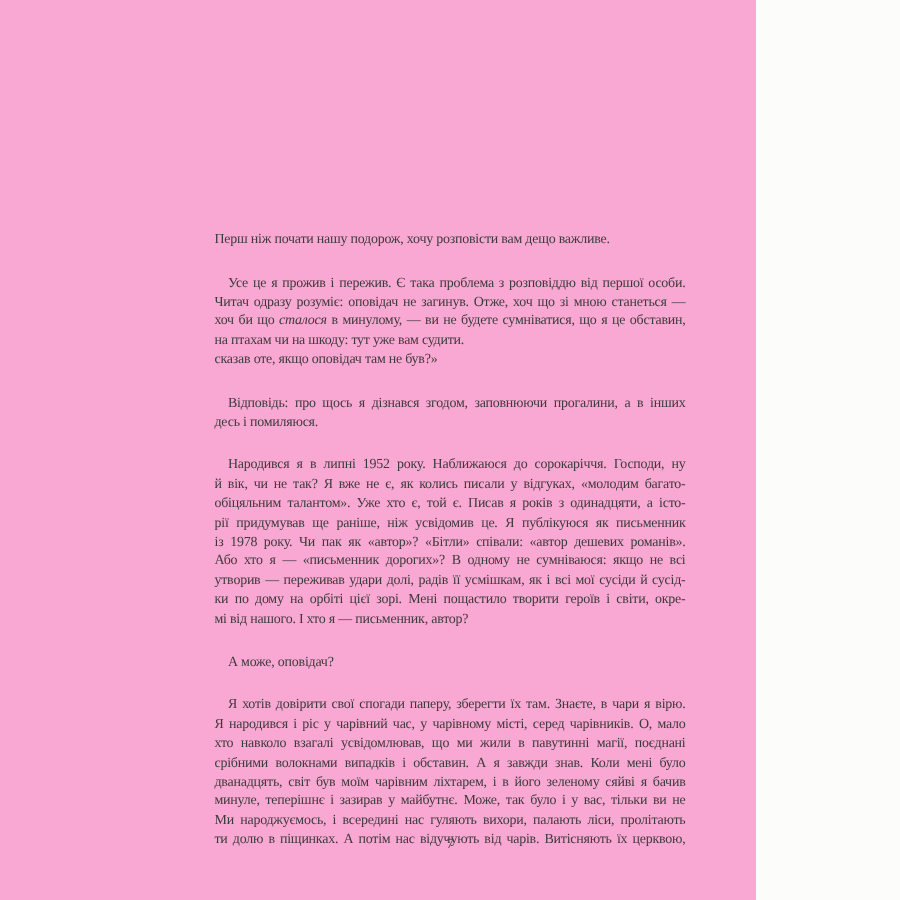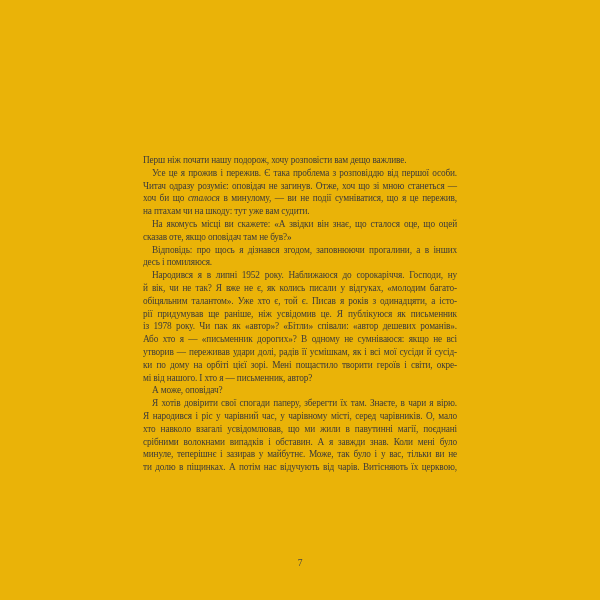--- a/index.html
+++ b/index.html
@@ -5,80 +5,81 @@
   html, body {
     margin: 0;
     padding: 0;
     width: 600px;
     height: 600px;
     background: #fcfcfb;
     overflow: hidden;
   }
   .book-page {
     position: relative;
-    width: 600px;
+    width: 504px;
     height: 600px;
-    background: #eab308;
+    background: #f9a8d4;
     font-family: "Liberation Serif", "DejaVu Serif", serif;
   }
   .text-block {
     position: absolute;
     left: 143px;
     top: 154px;
     width: 314px;
     color: #3d3b3a;
     font-size: 9.3px;
     line-height: 12.8px;
     letter-spacing: -0.15px;
   }
   .ln {
     text-align: justify;
     text-align-last: justify;
     text-justify: inter-word;
     height: 12.8px;
   }
   .ln.end { text-align-last: left; }
-  .ln.in { text-indent: 9px; }
+  .ln.in { text-indent: 9px; margin-top: 16px; }
   .em { font-style: italic; }
   .folio {
     position: absolute;
     top: 558px;
     left: 143px;
     width: 314px;
     text-align: center;
     font-size: 9.5px;
     color: #474544;
     font-family: "Liberation Serif", "DejaVu Serif", serif;
   }
 </style>
 </head>
 <body>
 
 <div class="book-page">
   <div class="text-block">
     <div class="ln end">Перш ніж почати нашу подорож, хочу розповісти вам дещо важливе.</div>
     <div class="ln in">Усе це я прожив і пережив. Є така проблема з розповіддю від першої особи.</div>
     <div class="ln">Читач одразу розуміє: оповідач не загинув. Отже, хоч що зі мною станеться —</div>
-    <div class="ln"><span>хоч би що </span><span class="em">сталося</span><span> в минулому, — ви не події сумніватися, що я це пережив,</span></div>
+    <div class="ln"><span>хоч би що </span><span class="em">сталося</span><span> в минулому, — ви не будете сумніватися, що я це обставин,</span></div>
     <div class="ln end">на птахам чи на шкоду: тут уже вам судити.</div>
-    <div class="ln in">На якомусь місці ви скажете: «А звідки він знає, що сталося оце, що оцей</div>
     <div class="ln end">сказав оте, якщо оповідач там не був?»</div>
     <div class="ln in">Відповідь: про щось я дізнався згодом, заповнюючи прогалини, а в інших</div>
     <div class="ln end">десь і помиляюся.</div>
     <div class="ln in">Народився я в липні 1952 року. Наближаюся до сорокаріччя. Господи, ну</div>
     <div class="ln">й вік, чи не так? Я вже не є, як колись писали у відгуках, «молодим багато-</div>
     <div class="ln">обіцяльним талантом». Уже хто є, той є. Писав я років з одинадцяти, а істо-</div>
     <div class="ln">рії придумував ще раніше, ніж усвідомив це. Я публікуюся як письменник</div>
     <div class="ln">із 1978 року. Чи пак як «автор»? «Бітли» співали: «автор дешевих романів».</div>
     <div class="ln">Або хто я — «письменник дорогих»? В одному не сумніваюся: якщо не всі</div>
     <div class="ln">утворив — переживав удари долі, радів її усмішкам, як і всі мої сусіди й сусід-</div>
     <div class="ln">ки по дому на орбіті цієї зорі. Мені пощастило творити героїв і світи, окре-</div>
     <div class="ln end">мі від нашого. І хто я — письменник, автор?</div>
     <div class="ln in end">А може, оповідач?</div>
     <div class="ln in">Я хотів довірити свої спогади паперу, зберегти їх там. Знаєте, в чари я вірю.</div>
     <div class="ln">Я народився і ріс у чарівний час, у чарівному місті, серед чарівників. О, мало</div>
     <div class="ln">хто навколо взагалі усвідомлював, що ми жили в павутинні магії, поєднані</div>
     <div class="ln">срібними волокнами випадків і обставин. А я завжди знав. Коли мені було</div>
+    <div class="ln">дванадцять, світ був моїм чарівним ліхтарем, і в його зеленому сяйві я бачив</div>
     <div class="ln">минуле, теперішнє і зазирав у майбутнє. Може, так було і у вас, тільки ви не</div>
+    <div class="ln">Ми народжуємось, і всередині нас гуляють вихори, палають ліси, пролітають</div>
     <div class="ln">ти долю в піщинках. А потім нас відучують від чарів. Витісняють їх церквою,</div>
   </div>
   <div class="folio">7</div>
 </div>
 
 </body></html>

